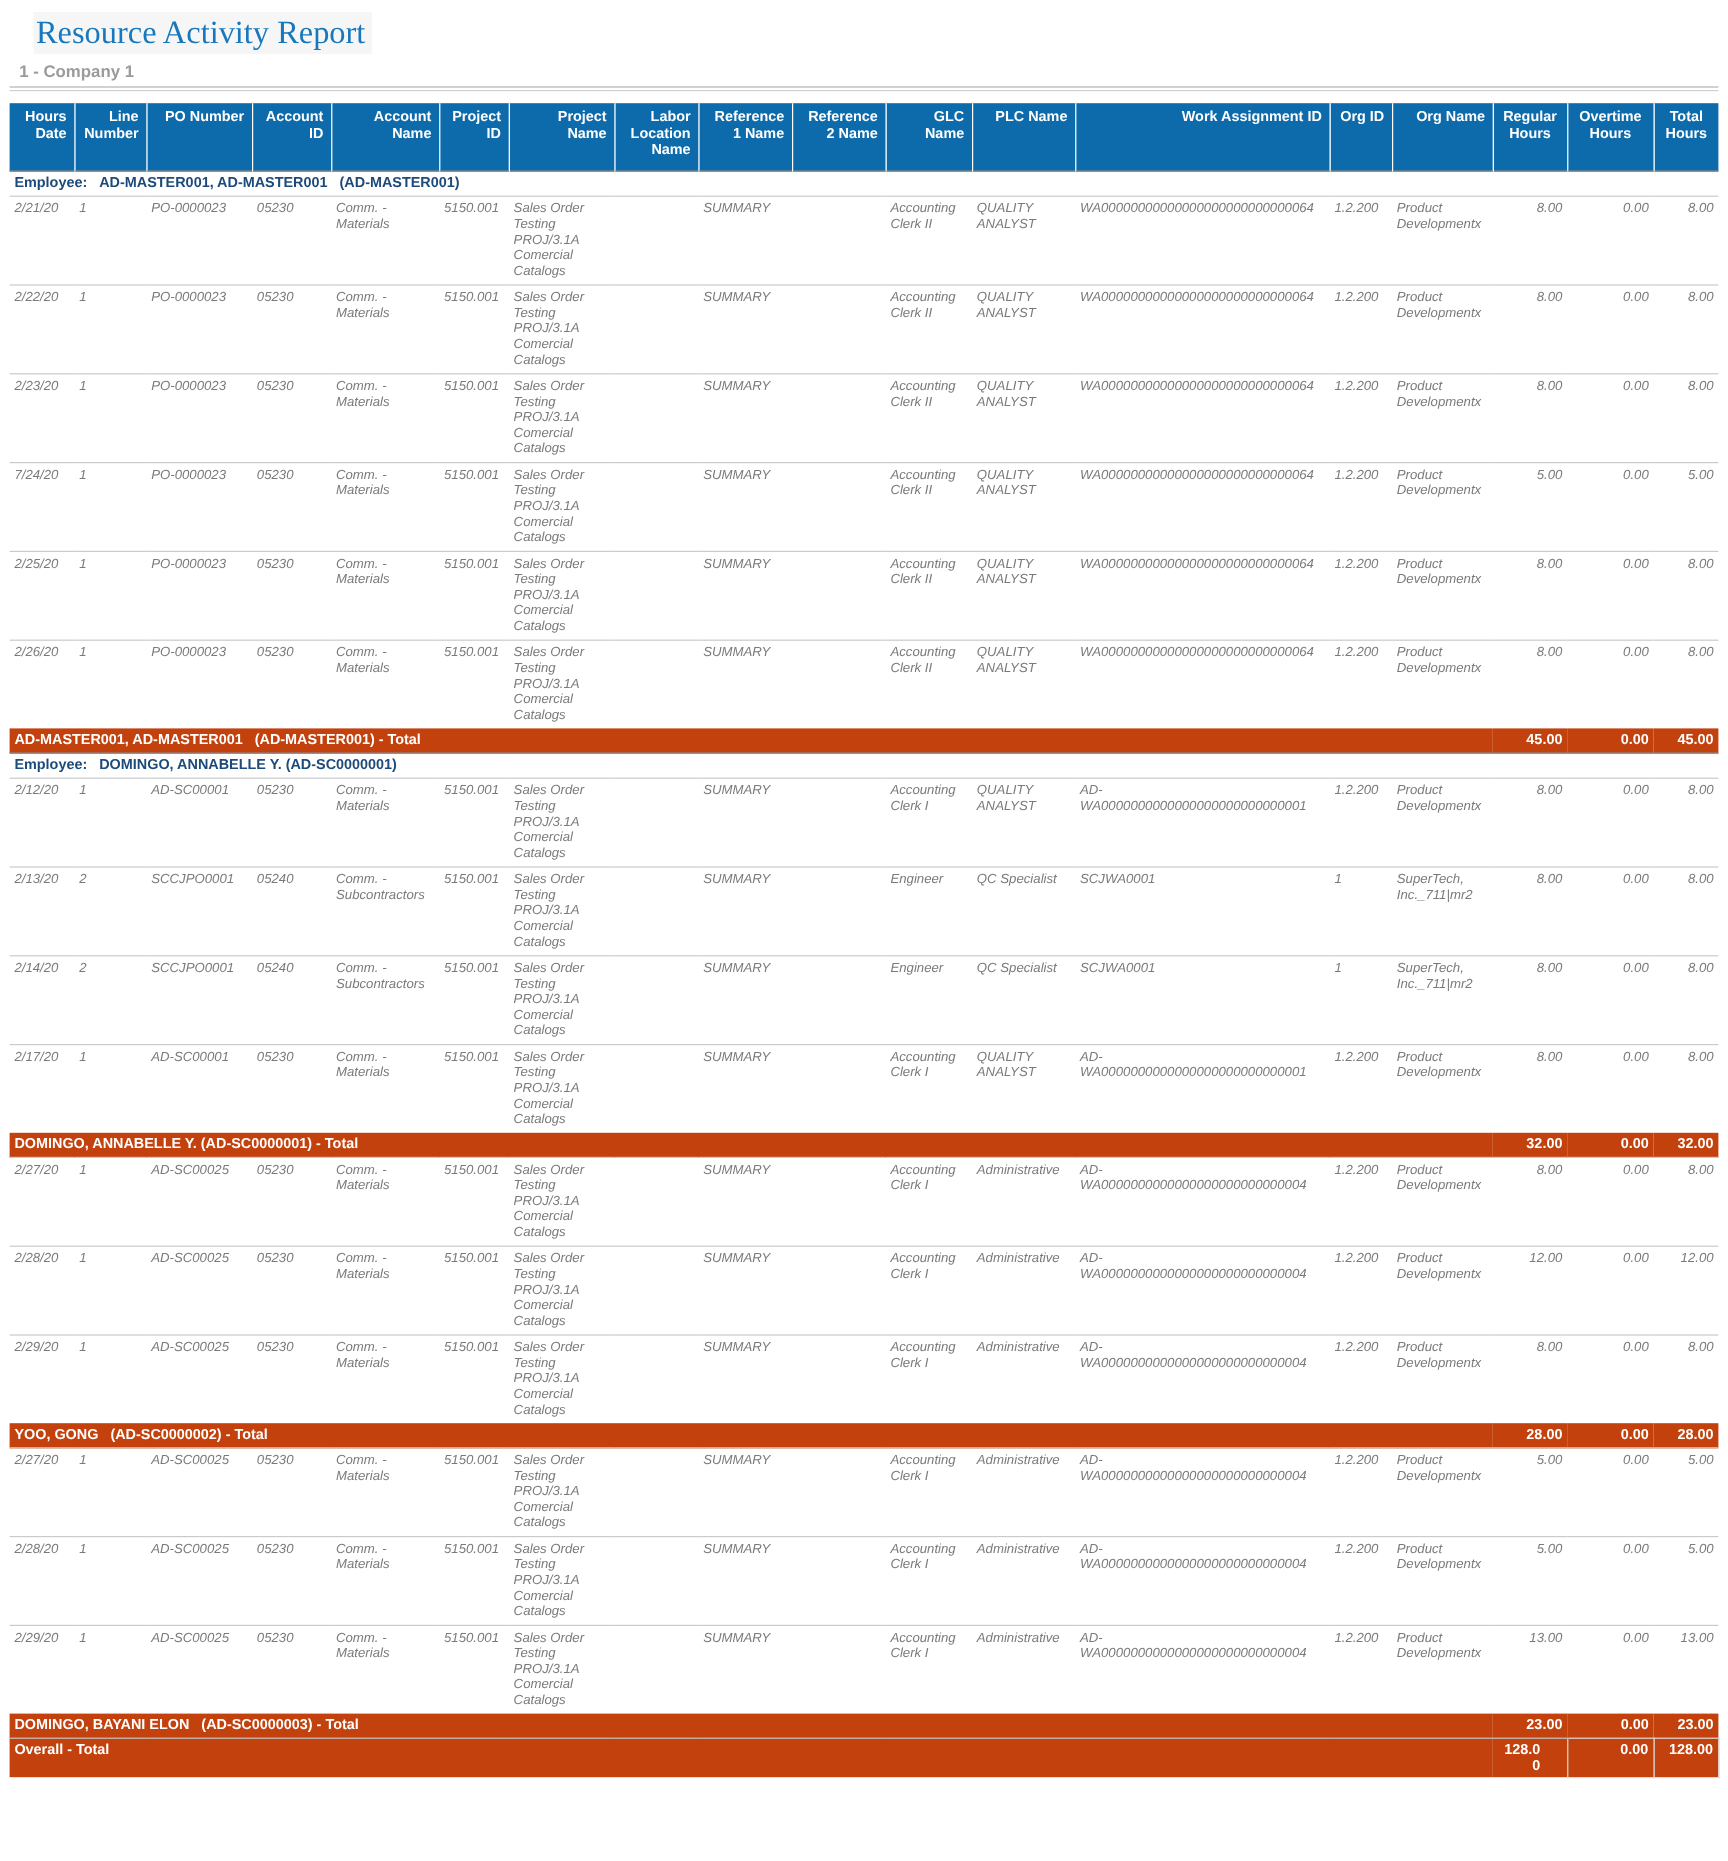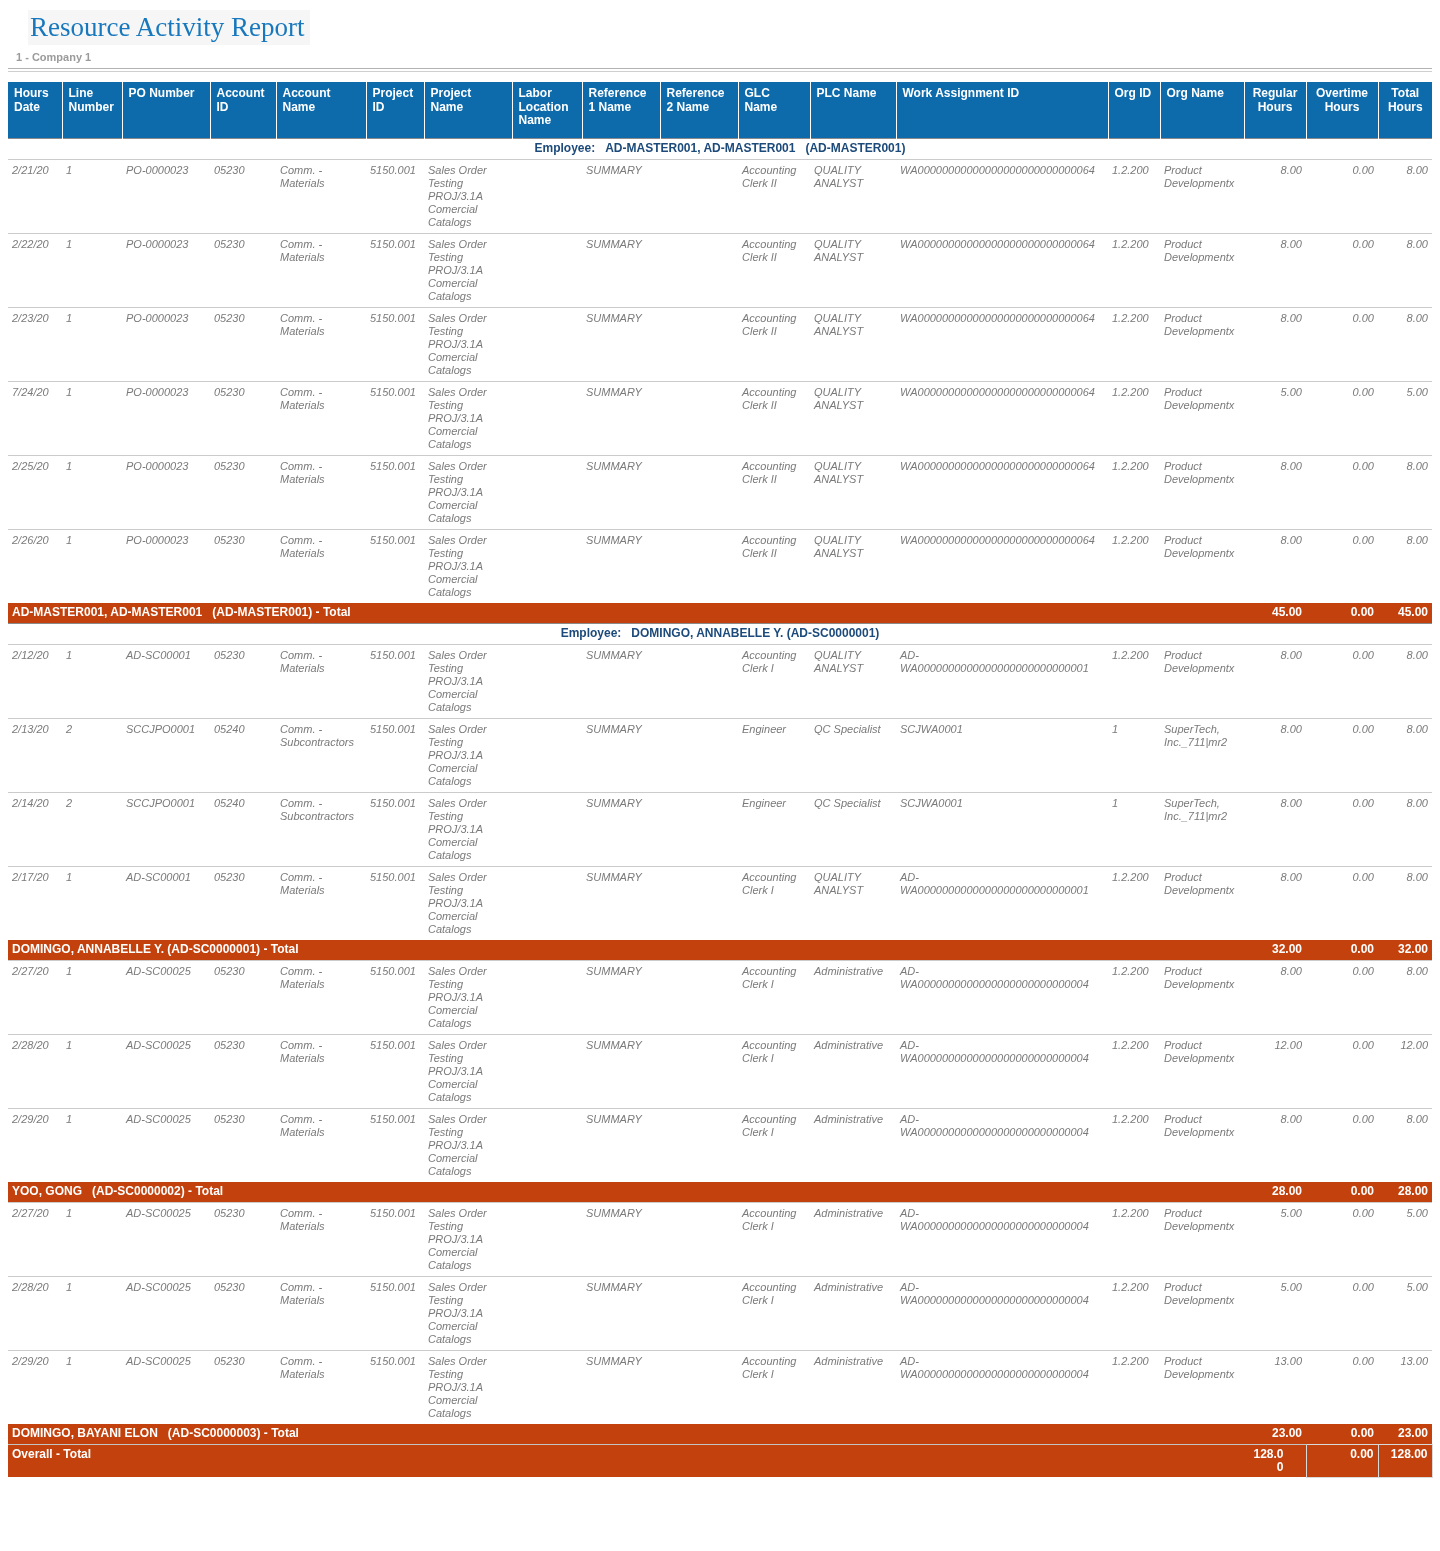--- a/index.html
+++ b/index.html
@@ -1,28 +1,28 @@
 <!DOCTYPE html>
 <html><head>
 <meta charset="utf-8">
 <style>
   html,body{margin:0;padding:0;background:#fff;width:1440px;font-family:"Liberation Sans",sans-serif;}
   .page{width:1440px;}
   .report-title{display:inline-block;color:#1878bd;font-size:27px;font-weight:normal;margin:10px 0 0 28px;background:#f6f6f6;padding:2px 6px 2px 2px;font-family:Liberation Serif, serif;}
-  .report-subtitle{color:#9b9b9b;font-size:11px;font-weight:bold;margin:6px 0 0 16px;}
+  .report-subtitle{color:#9b9b9b;font-size:14px;font-weight:bold;margin:6px 0 0 16px;}
   .title-divider{margin:5px 8px 10px 8px;height:2px;border-top:1px solid #b3b3b3;border-bottom:1px solid #cfcfcf;}
   table.report-table{border-collapse:collapse;table-layout:fixed;width:1424px;margin:0 8px;}
-  thead th{background:#0d6bac;color:#ffffff;font-size:12px;font-weight:bold;text-align:left;vertical-align:top;padding:5px 6px;border-right:1px solid #ffffff;line-height:13.5px;height:46px;}
+  thead th{background:#0d6bac;color:#ffffff;font-size:12px;font-weight:bold;text-align:right;vertical-align:top;padding:5px 6px;border-right:1px solid #ffffff;line-height:13.5px;height:46px;}
   thead th:last-child{border-right:none;}
   td{font-size:11px;color:#7a7a7a;vertical-align:top;padding:4px;line-height:13px;overflow-wrap:break-word;}
   tr.data-row{height:60px;font-style:italic;}
   tr.data-row td{border-top:1px solid #cbcbcb;}
   td.num,th.num-h{text-align:right;}
   thead th.num-h{text-align:center;}
-  tr.employee-row td{border-top:1px solid #8a8a8a;color:#1c4a7a;font-weight:bold;font-size:12px;padding:3px 4px;height:14px;white-space:pre-wrap;text-align:center;}
+  tr.employee-row td{border-top:1px solid #8a8a8a;color:#1c4a7a;font-weight:bold;font-size:12px;padding:3px 4px;height:14px;white-space:pre-wrap;}
   tr.employee-row .employee-name{margin-left:10px;}
   tr.total-row td, tr.overall-row td{background:#c2410c;color:#ffffff;font-weight:bold;font-size:12px;padding:3px 4px;height:14px;white-space:pre-wrap;}
   tr.overall-row td{border-top:1px solid #bfc4c3;}
   tr.overall-row td.boxed{border:1px solid #d7dad9;}
   tr.overall-row td.overall-regular{padding-right:22px;}
 </style>
 </head>
 <body>
 
 <div class="page">

